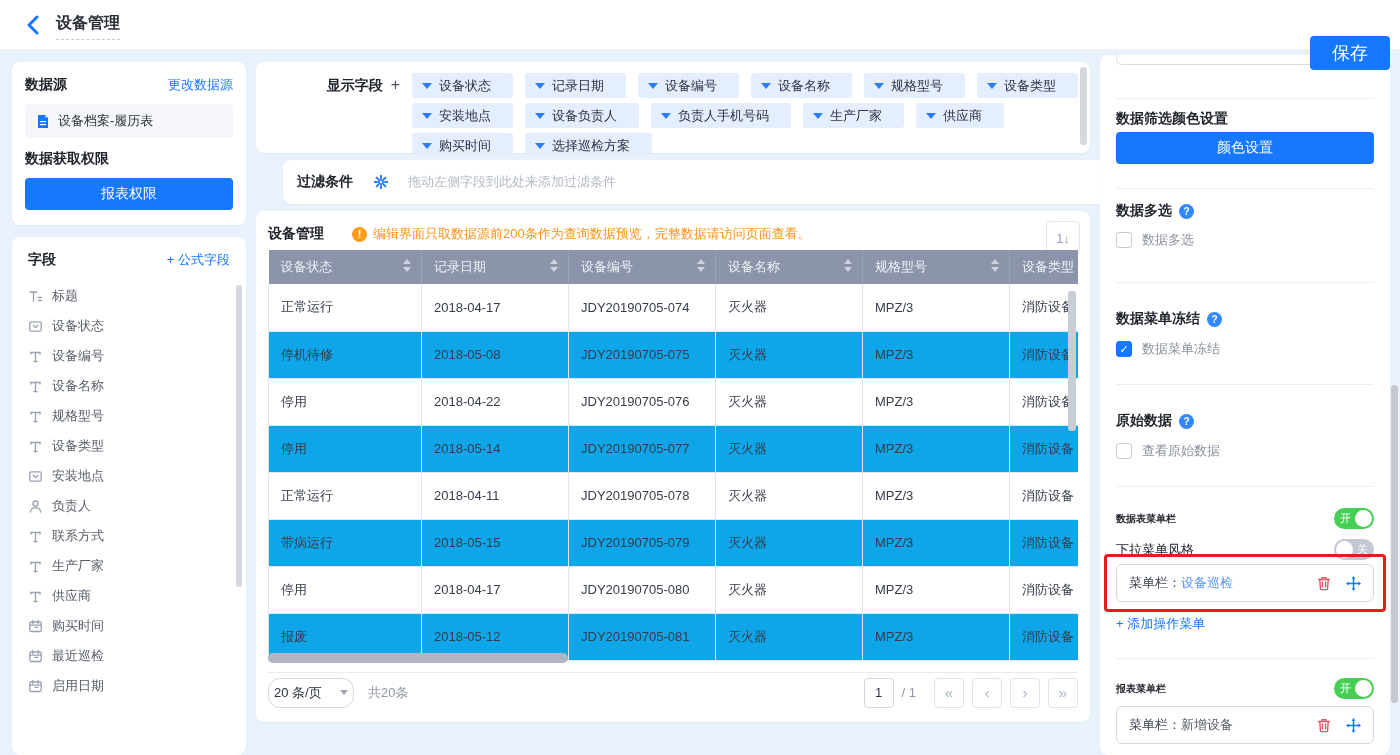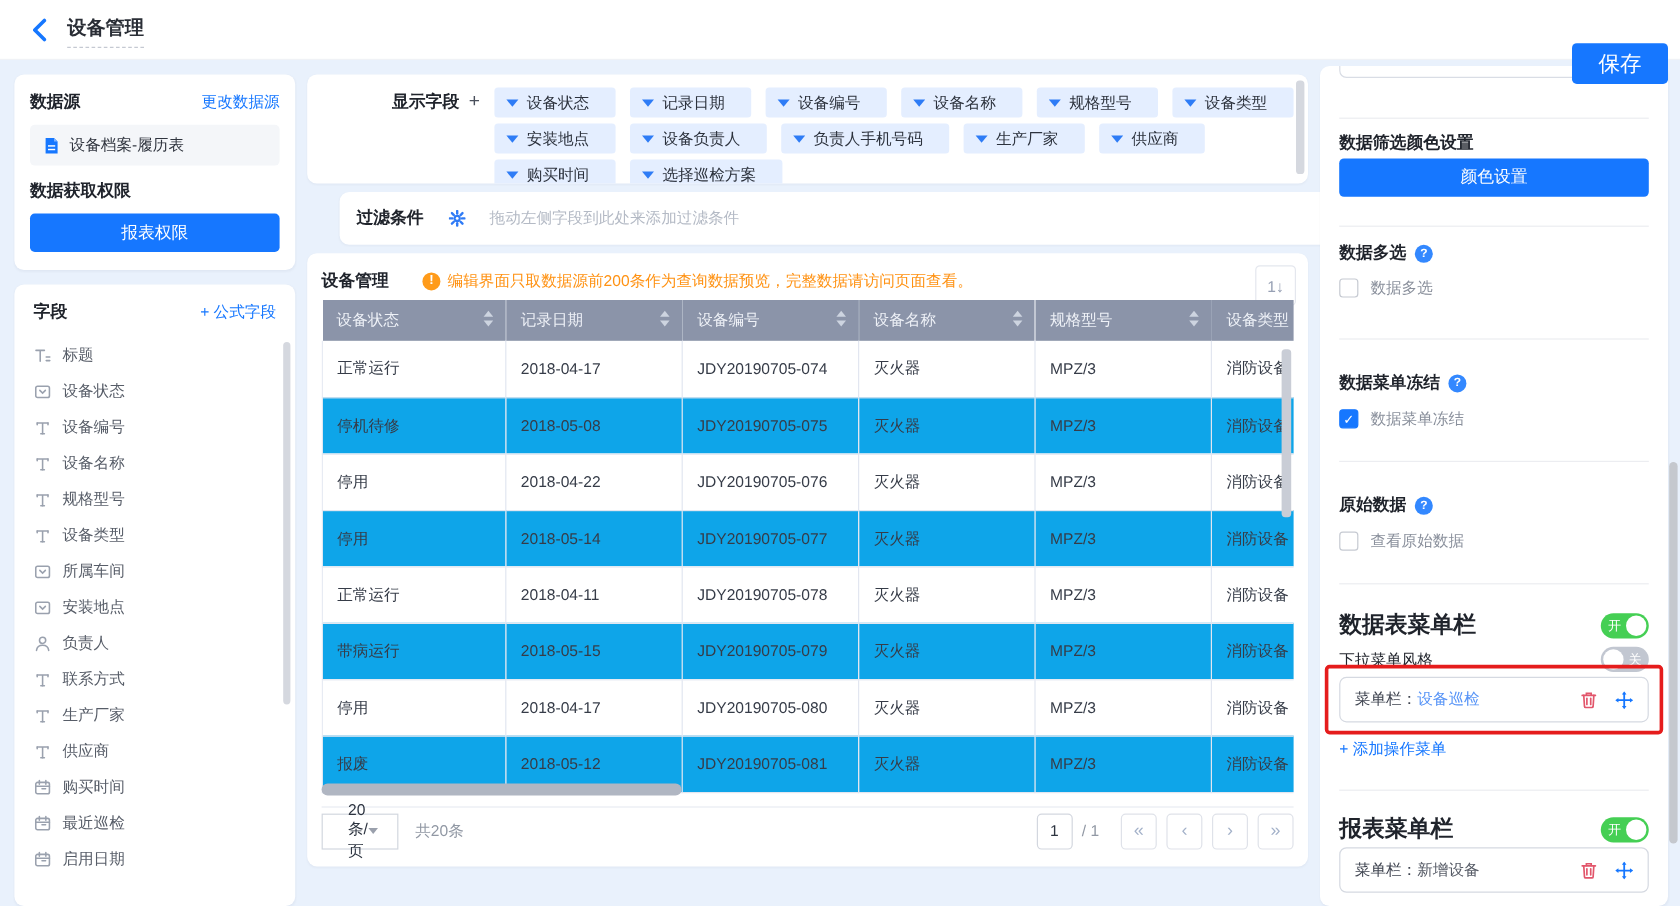--- a/index.html
+++ b/index.html
@@ -59,41 +59,41 @@
   .sort-arrows { position:absolute; right:10px; top:9px; display:flex; flex-direction:column; gap:3px; }
   .sort-arrows i { display:block; width:0; height:0; border-left:4.5px solid transparent; border-right:4.5px solid transparent; }
   .sort-arrows .up { border-bottom:5.5px solid #cdd4e0; }
   .sort-arrows .dn { border-top:5.5px solid #cdd4e0; }
   td { height:47px; padding:0 12px; color:#363c48; border-right:1px solid #e2e6f0; border-bottom:1px solid #e2e6f0; background:#fff; }
   tr.alt td { background:#0ea5e9; }
   tbody tr td:first-child { border-left:1px solid #e2e6f0; }
   .hthumb { position:absolute; left:12px; top:442px; width:300px; height:10px; background:#b0b6c2; border-radius:5px; }
   .mc-vthumb { right:14px; top:80px; width:8px; height:140px; background:#c9cdd6; }
   .pager { position:absolute; left:12px; right:12px; top:461px; height:40px; border-top:1px solid #e8ebf2; display:flex; align-items:center; }
-  .psize { width:64px; height:30px; border:1px solid #d3d7df; border-radius:0; display:flex; align-items:center; justify-content:space-between; padding:0 21px; cursor:pointer; color:#2d3440; }
+  .psize { width:86px; height:30px; border:1px solid #d3d7df; border-radius:12px; display:flex; align-items:center; justify-content:space-between; padding:0 5px; cursor:pointer; color:#2d3440; }
   .caret { width:0; height:0; border-left:4.5px solid transparent; border-right:4.5px solid transparent; border-top:5px solid #9aa0ac; }
   .ptotal { margin-left:14px; color:#9198a4; }
   .pspacer { flex:1; }
   .pinput { width:30px; height:30px; border:1px solid #d3d7df; border-radius:4px; display:flex; align-items:center; justify-content:center; color:#2d3440; }
   .pslash { margin:0 10px 0 8px; color:#9198a4; }
   .pbtn { width:30px; height:30px; border:1px solid #dfe2e9; border-radius:4px; margin-left:8px; display:flex; align-items:center; justify-content:center; color:#a3b1c9; font-size:15px; cursor:pointer; background:#fff; }
 
   
   .right-card { left:1100px; top:55px; width:290px; height:700px; overflow:hidden; }
   .right-card > * { position:absolute; left:16px; right:16px; }
   .frag-box { top:-24px; height:34px; border:1px solid #d9dde5; border-radius:6px; background:#fff; }
   .rdiv { height:1px; background:#ecedf1; }
   .r-title { font-size:14px; font-weight:bold; color:#1f232b; display:flex; align-items:center; }
   .q-ic { width:15px; height:15px; border-radius:50%; background:#3388ff; color:#fff; font-size:10px; font-weight:bold; display:inline-flex; align-items:center; justify-content:center; margin-left:7px; }
   .cb-row { display:flex; align-items:center; gap:10px; }
   .cb { width:16px; height:16px; border:1px solid #c6cad2; border-radius:3px; background:#fff; display:inline-flex; align-items:center; justify-content:center; cursor:pointer; font-size:11px; color:#fff; flex:0 0 16px; }
   .cb.checked { background:#1677ff; border-color:#1677ff; }
   .cb-label { color:#8a909c; }
   .tg-row { display:flex; align-items:center; justify-content:space-between; }
-  .tg-label-strong { font-size:19px; font-weight:bold; color:#1f232b; }
+  .tg-label-strong { font-size:10px; font-weight:bold; color:#1f232b; }
   .tg-label { color:#23262e; }
   .toggle { width:40px; height:21px; border-radius:11px; display:flex; align-items:center; padding:0 2px; cursor:pointer; }
   .toggle.t-on { background:#45cf54; justify-content:flex-start; }
   .toggle.t-off { background:#c2c7d1; justify-content:flex-start; }
   .t-txt { color:#fff; font-size:11px; padding:0 4px; }
   .t-knob { width:17px; height:17px; background:#fff; border-radius:50%; flex:0 0 17px; }
   .ann-rect { left:4px; right:4px; top:499px; height:58px; border:3px solid #e51c1c; border-radius:4px; pointer-events:none; z-index:3; }
   .menu-box { height:38px; border:1px solid #d5d9e1; border-radius:6px; background:#fff; display:flex; align-items:center; padding:0 12px; }
   .mb-prefix { color:#3f4450; }
   .mb-name-blue { color:#5794f7; }
@@ -189,29 +189,20 @@
         <span class="flabel">规格型号</span>
       </div>
       <div class="field-item">
         <span class="ficon">
           <svg width="15" height="15" viewBox="0 0 15 15" fill="none" stroke="#9aa1ae" stroke-width="1.3" stroke-linecap="round">
             <path d="M3 3.5h9M7.5 3.5v9"></path>
             <path d="M3 3.5v1.5M12 3.5v1.5M6 12.5h3"></path>
           </svg>
         </span>
         <span class="flabel">设备类型</span>
-      </div>
-      <div class="field-item">
-        <span class="ficon">
-          <svg width="15" height="15" viewBox="0 0 15 15" fill="none" stroke="#9aa1ae" stroke-width="1.3" stroke-linecap="round">
-            <rect x="1.8" y="2.8" width="11.4" height="9.4" rx="1.5"></rect>
-            <path d="M5.2 6.3l2.3 2.3 2.3-2.3"></path>
-          </svg>
-        </span>
-        <span class="flabel">所属车间</span>
       </div>
       <div class="field-item">
         <span class="ficon">
           <svg width="15" height="15" viewBox="0 0 15 15" fill="none" stroke="#9aa1ae" stroke-width="1.3" stroke-linecap="round">
             <rect x="1.8" y="2.8" width="11.4" height="9.4" rx="1.5"></rect>
             <path d="M5.2 6.3l2.3 2.3 2.3-2.3"></path>
           </svg>
         </span>
         <span class="flabel">安装地点</span>
       </div>

